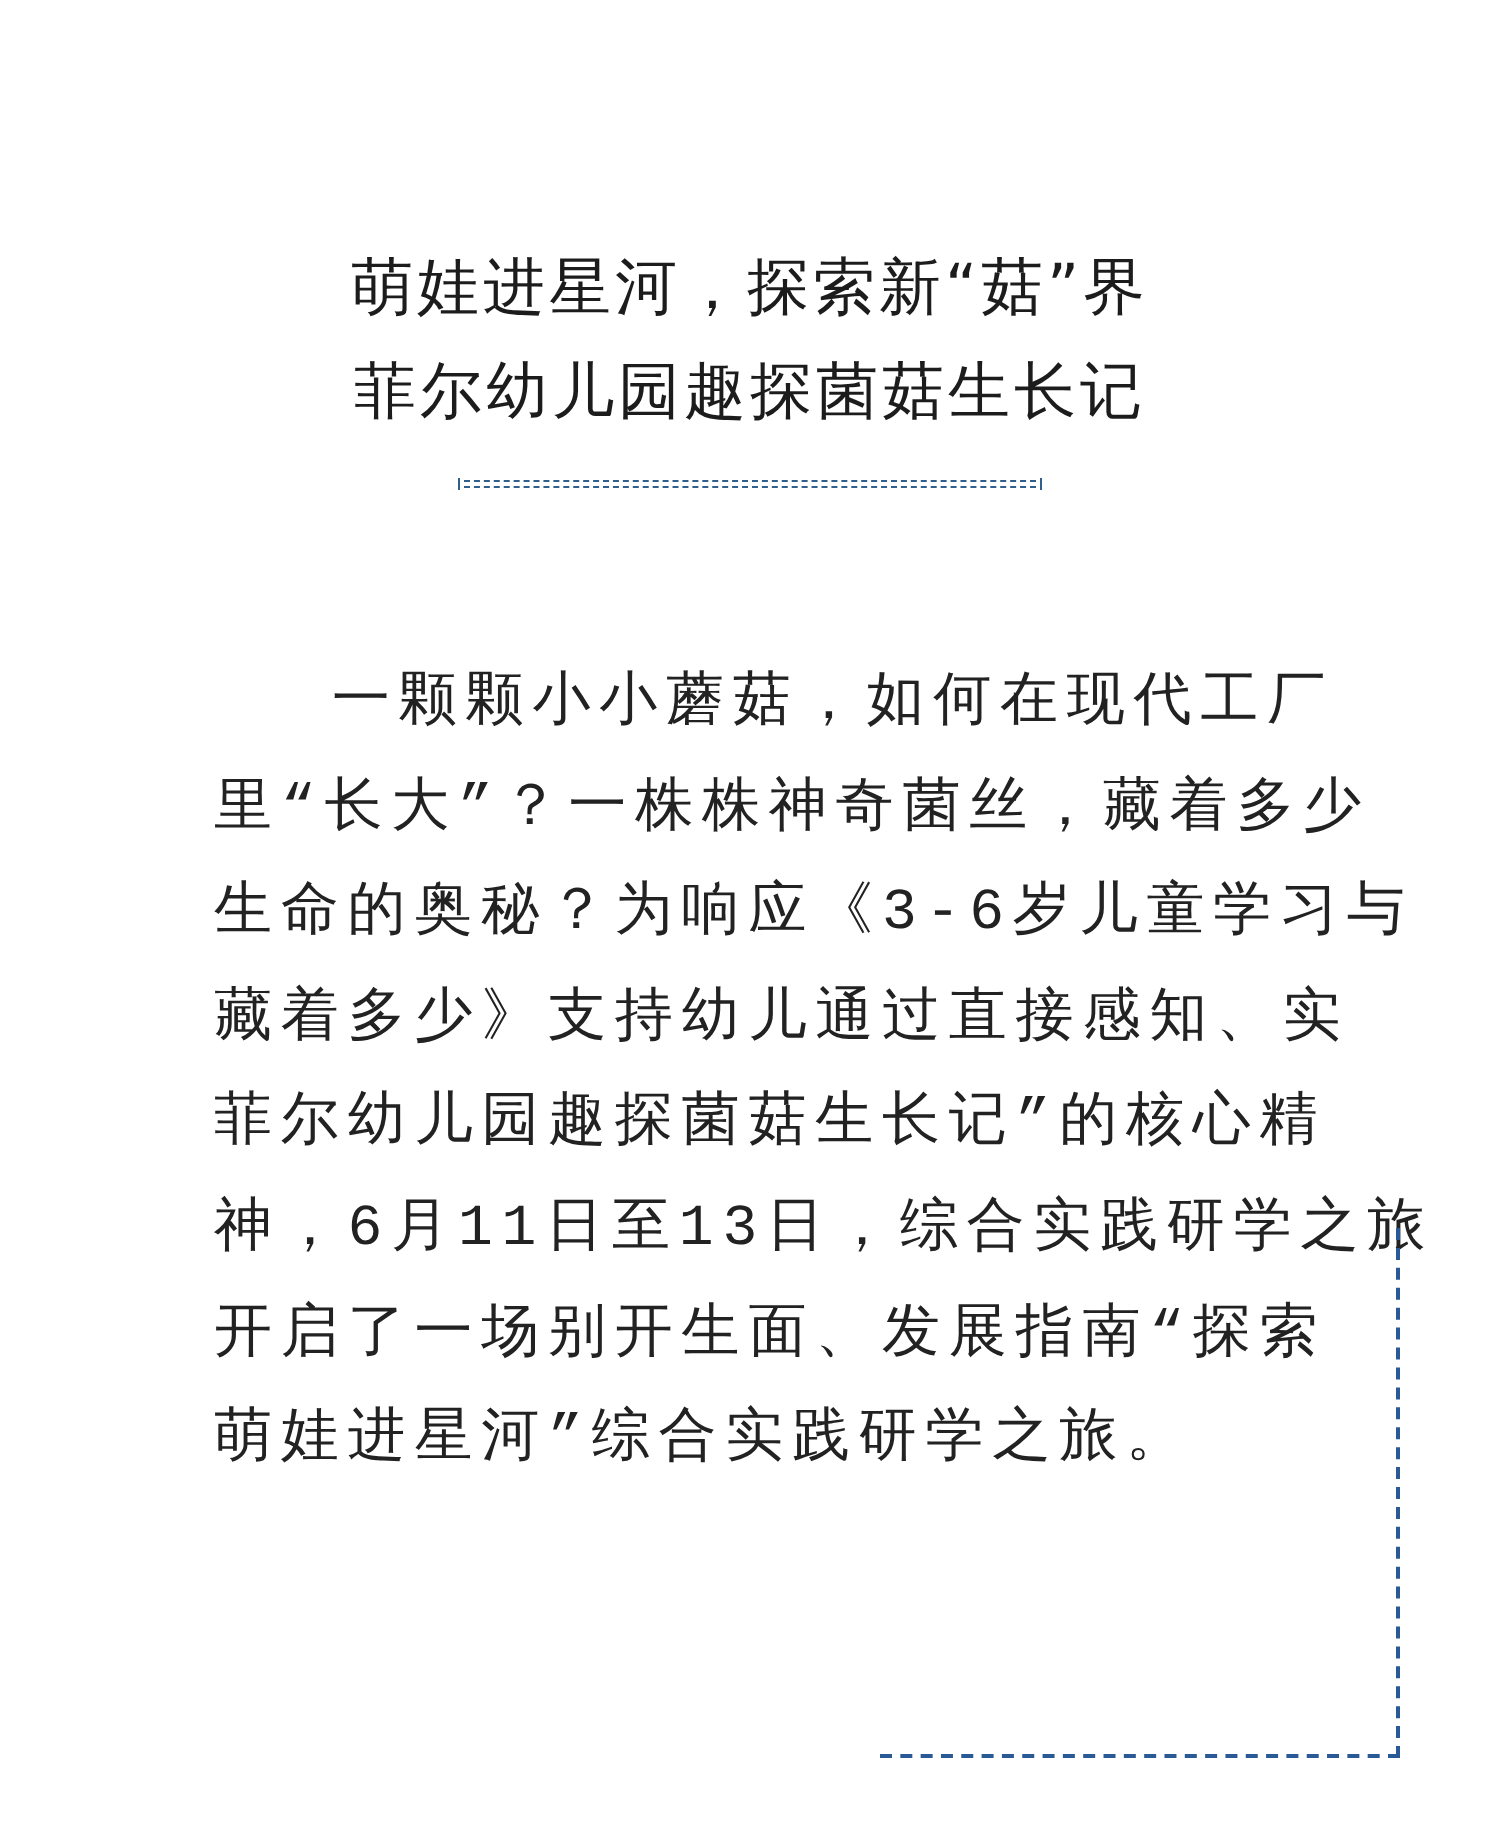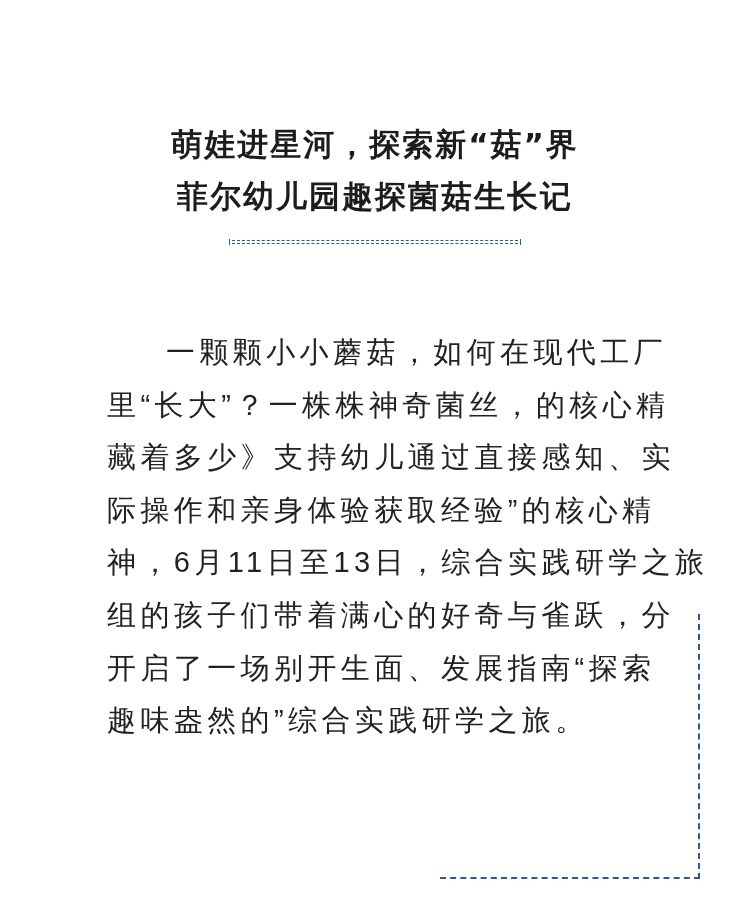--- a/index.html
+++ b/index.html
@@ -16,21 +16,21 @@
     }
     .title-block {
       position: absolute;
       left: 0;
       top: 118px;
       width: 750px;
       text-align: center;
     }
     .title-line {
       font-family: "DejaVu Sans", sans-serif;
-      font-weight: bold;
+      font-weight: normal;
       font-size: 31px;
       letter-spacing: 2px;
       color: #1c1c1c;
       height: 52px;
       line-height: 52px;
       white-space: nowrap;
     }
     .divider {
       position: absolute;
       left: 229px;
@@ -57,21 +57,21 @@
       background: #2f5f8a;
     }
     .divider .cap-left { left: 0; }
     .divider .cap-right { right: 0; }
 
     .body-text {
       position: absolute;
       left: 107px;
       top: 326px;
       width: 545px;
-      font-family: Liberation Sans, sans-serif;
+      font-family: Liberation Mono, monospace;
       font-size: 29px;
       letter-spacing: 4.4px;
       color: #222222;
     }
     .body-line {
       height: 52.6px;
       line-height: 52.6px;
       white-space: nowrap;
     }
     .body-line.indent {
@@ -105,23 +105,23 @@
 
 <div class="divider">
   <span class="cap-left"></span>
   <span class="dash-top"></span>
   <span class="dash-bottom"></span>
   <span class="cap-right"></span>
 </div>
 
 <div class="body-text">
   <div class="body-line indent">一颗颗小小蘑菇，如何在现代工厂</div>
-  <div class="body-line">里“长大”？一株株神奇菌丝，的核心精</div>
+  <div class="body-line">里“长大”？一株株神奇菌丝，藏着多少</div>
+  <div class="body-line">生命的奥秘？为响应《3-6岁儿童学习与</div>
   <div class="body-line">藏着多少》支持幼儿通过直接感知、实</div>
-  <div class="body-line">际操作和亲身体验获取经验”的核心精</div>
+  <div class="body-line">菲尔幼儿园趣探菌菇生长记”的核心精</div>
   <div class="body-line">神，6月11日至13日，综合实践研学之旅</div>
-  <div class="body-line">组的孩子们带着满心的好奇与雀跃，分</div>
   <div class="body-line">开启了一场别开生面、发展指南“探索</div>
-  <div class="body-line">趣味盎然的”综合实践研学之旅。</div>
+  <div class="body-line">萌娃进星河”综合实践研学之旅。</div>
 </div>
 
 <div class="frame-vertical"></div>
 <div class="frame-horizontal"></div>
 
 </body></html>

